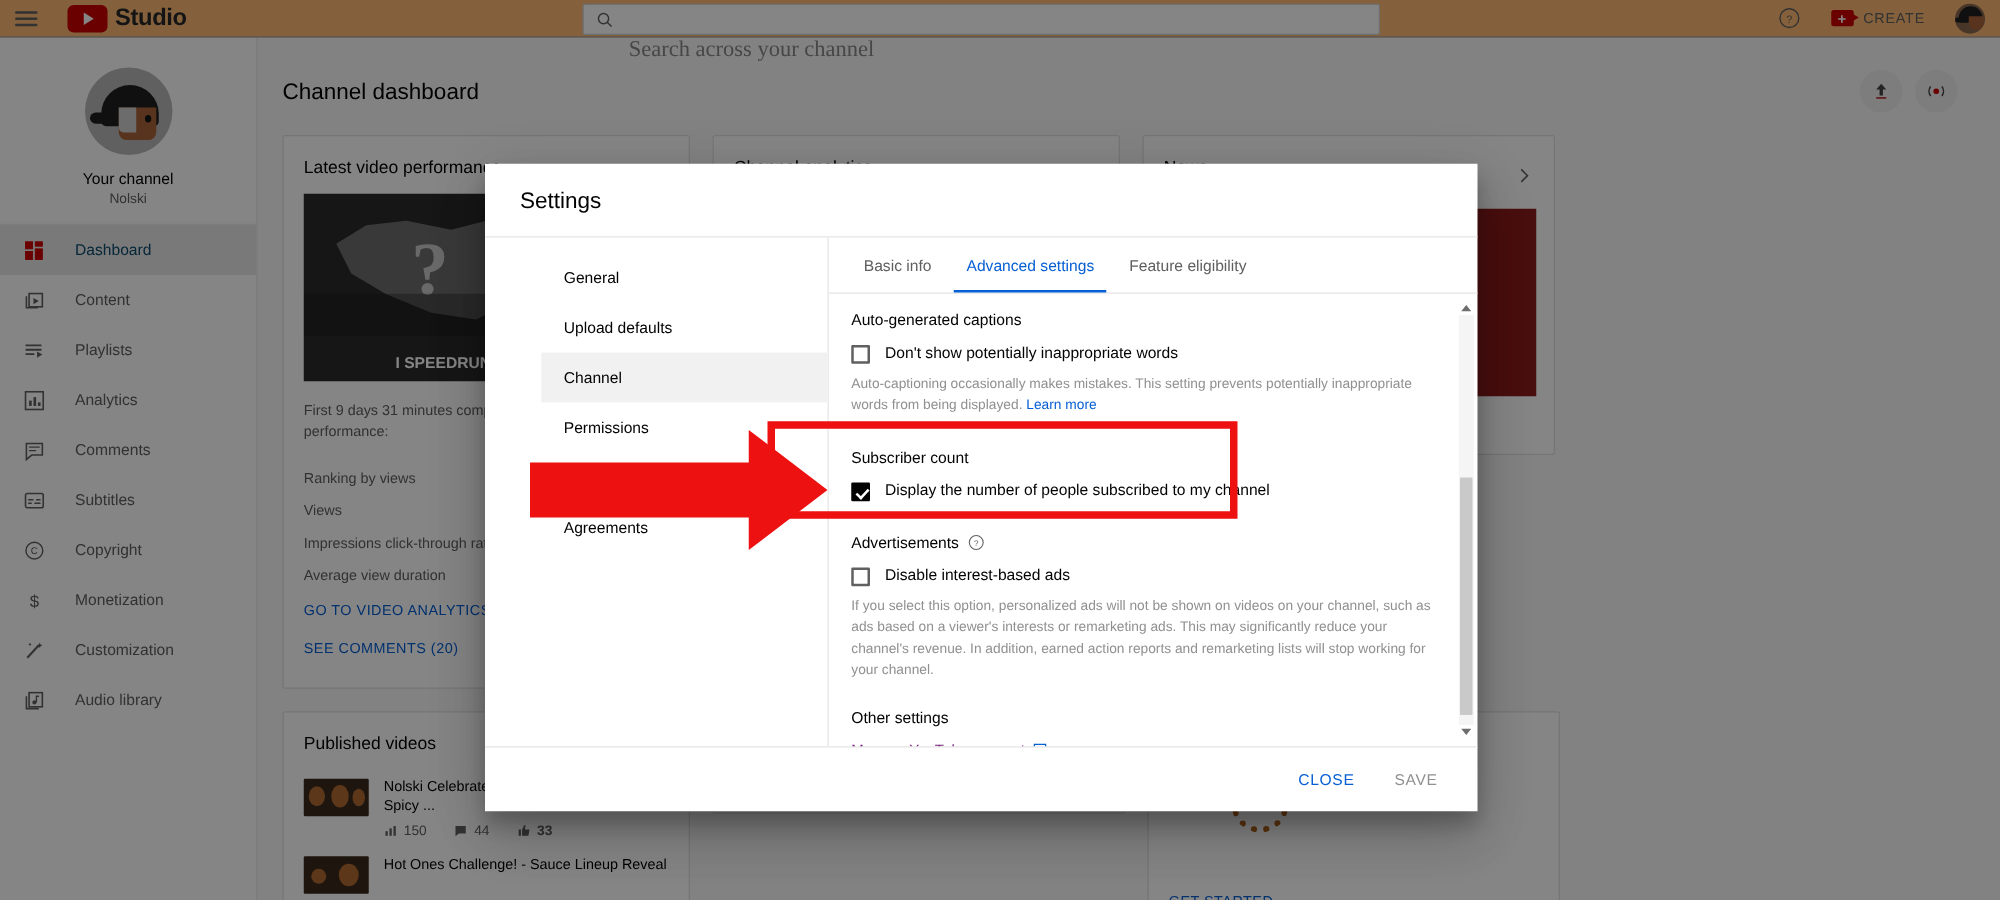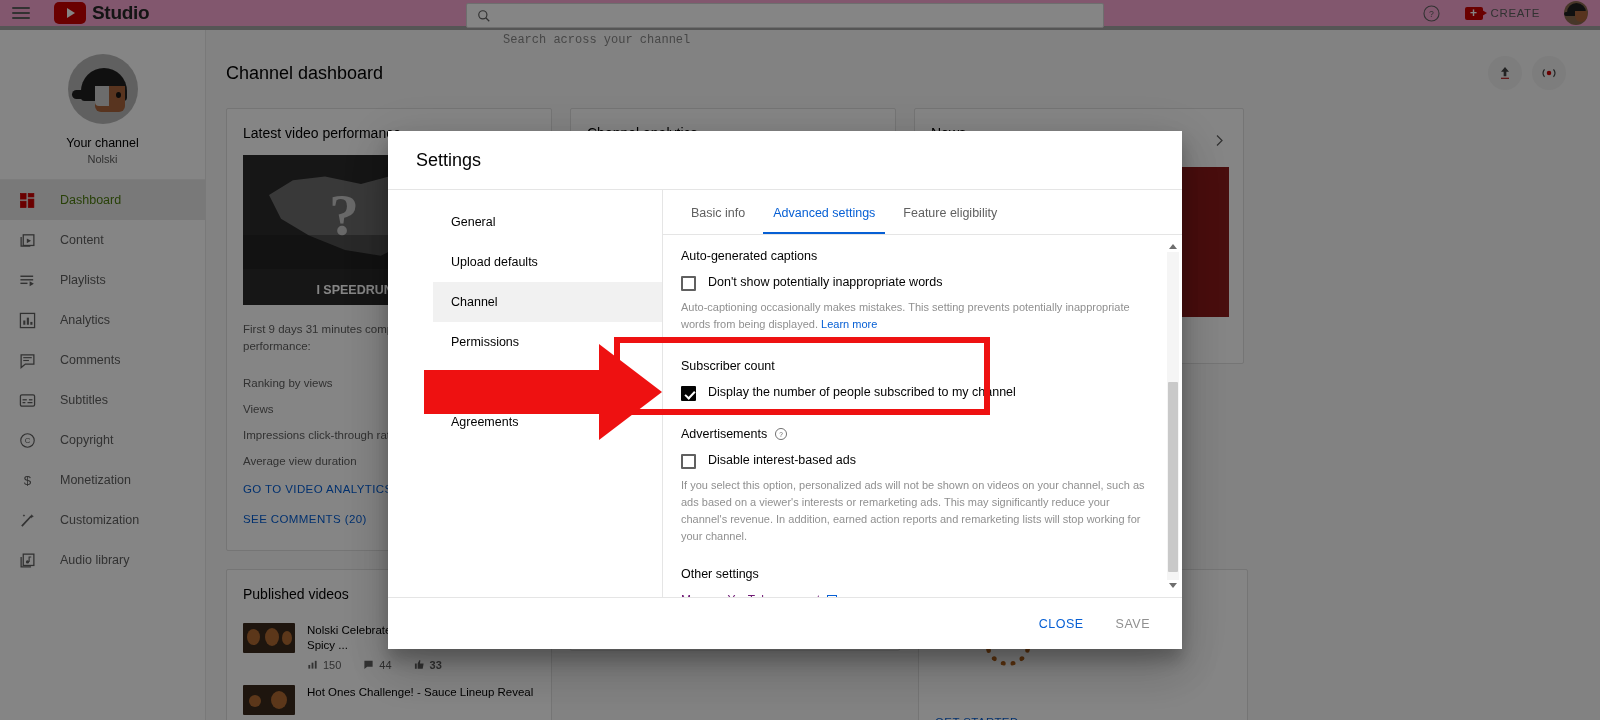--- a/index.html
+++ b/index.html
@@ -18,21 +18,21 @@
   }
   .scrim {
     position: absolute; inset: 0;
     background: rgba(0,0,0,0.48);
     z-index: 40;
   }
 
   
   .topbar {
     position: absolute; top: 0; left: 0; right: 0; height: 30px;
-    background: #f9a8d4; border-bottom: 4px solid #a3a3a3;
+    background: #fdba74; border-bottom: 1px solid #a3a3a3;
     display: flex; align-items: center; z-index: 5;
   }
   .hamburger { width: 18px; margin-left: 12px; cursor: pointer; }
   .hamburger span { display: block; height: 2px; background: #606060; margin: 3px 0; border-radius: 1px; }
   .brand { display: flex; align-items: center; margin-left: 24px; gap: 6px; }
   .yt-logo {
     width: 32px; height: 22px; background: #cc0000; border-radius: 5px;
     display: flex; align-items: center; justify-content: center;
   }
   .yt-logo .tri {
@@ -41,22 +41,22 @@
     margin-left: 2px;
   }
   .brand-text { font-size: 19px; font-weight: 700; color: #282828; letter-spacing: -.3px; }
   .searchwrap {
     position: absolute; left: 466px; top: 3px; width: 638px; height: 25px;
     border: 1px solid #d3d3d3; border-radius: 2px; background: #fff;
     display: flex; align-items: center; padding: 0 10px; gap: 12px;
   }
   .searchwrap svg { flex: none; }
   .searchwrap input {
-    border: none; outline: none; width: 100%; font-size: 12px;
-    color: #606060; font-family: Liberation Mono, monospace; background: transparent; margin-top: 48px;
+    border: none; outline: none; width: 100%; font-size: 18px;
+    color: #606060; font-family: Liberation Serif, serif; background: transparent; margin-top: 48px;
   }
   .searchwrap input::placeholder { color: #888; }
   .top-right { position: absolute; right: 8px; display: flex; align-items: center; gap: 14px; }
   .help-ic { cursor: pointer; }
   .create-btn {
     display: flex; align-items: center; gap: 8px; padding: 3px 10px; cursor: pointer;
   }
   .create-cam {
     width: 18px; height: 13px; background: #cc0000; border-radius: 2px;
     position: relative; display: flex; align-items: center; justify-content: center;
@@ -93,21 +93,21 @@
     background: #cfcfcf; border-radius: 0 0 0 4px; }
   .eye { position: absolute; left: 48px; top: 38px; width: 5px; height: 6px;
     background: #141414; border-radius: 50%; }
   .chan-your { font-size: 12.5px; color: #030303; font-weight: 500; }
   .chan-name { font-size: 11px; color: #606060; margin-top: 3px; }
 
   .nav-item {
     display: flex; align-items: center; gap: 22px; height: 40px;
     padding-left: 16px; cursor: pointer; color: #606060; font-size: 12.5px;
   }
-  .nav-item.active { background: #e8e8e8; color: #4d7c0f; font-weight: 500; }
+  .nav-item.active { background: #e8e8e8; color: #0c4a6e; font-weight: 500; }
   .nav-item.active .nav-ico svg { stroke: #c00; fill: #c00; }
   .nav-ico { width: 22px; display: flex; align-items: center; justify-content: center; flex: none; }
 
   
   .content { position: absolute; top: 30px; left: 206px; right: 0; bottom: 0;
     background: #f9f9f9; overflow: hidden; z-index: 3; }
   .page-head {
     display: flex; align-items: center; justify-content: space-between;
     padding: 26px 34px 18px 20px;
   }

